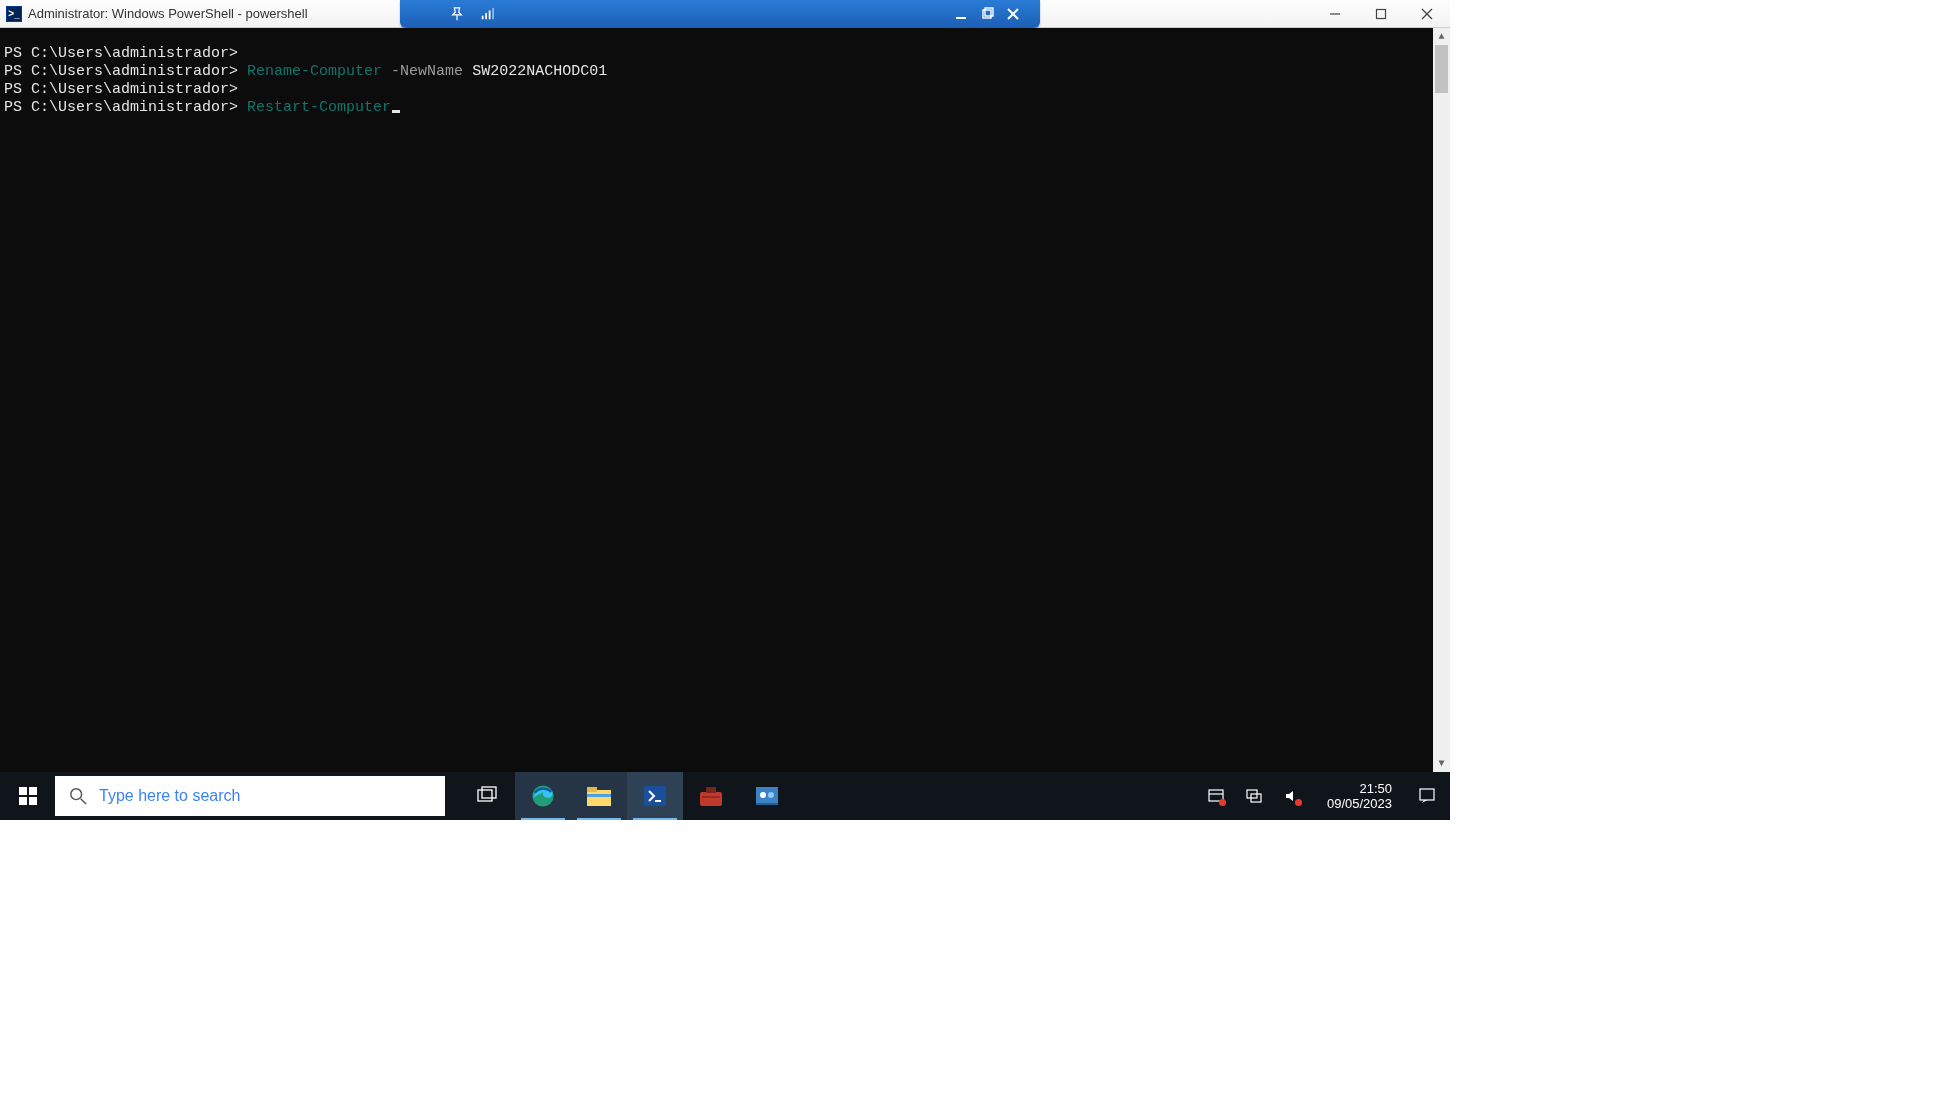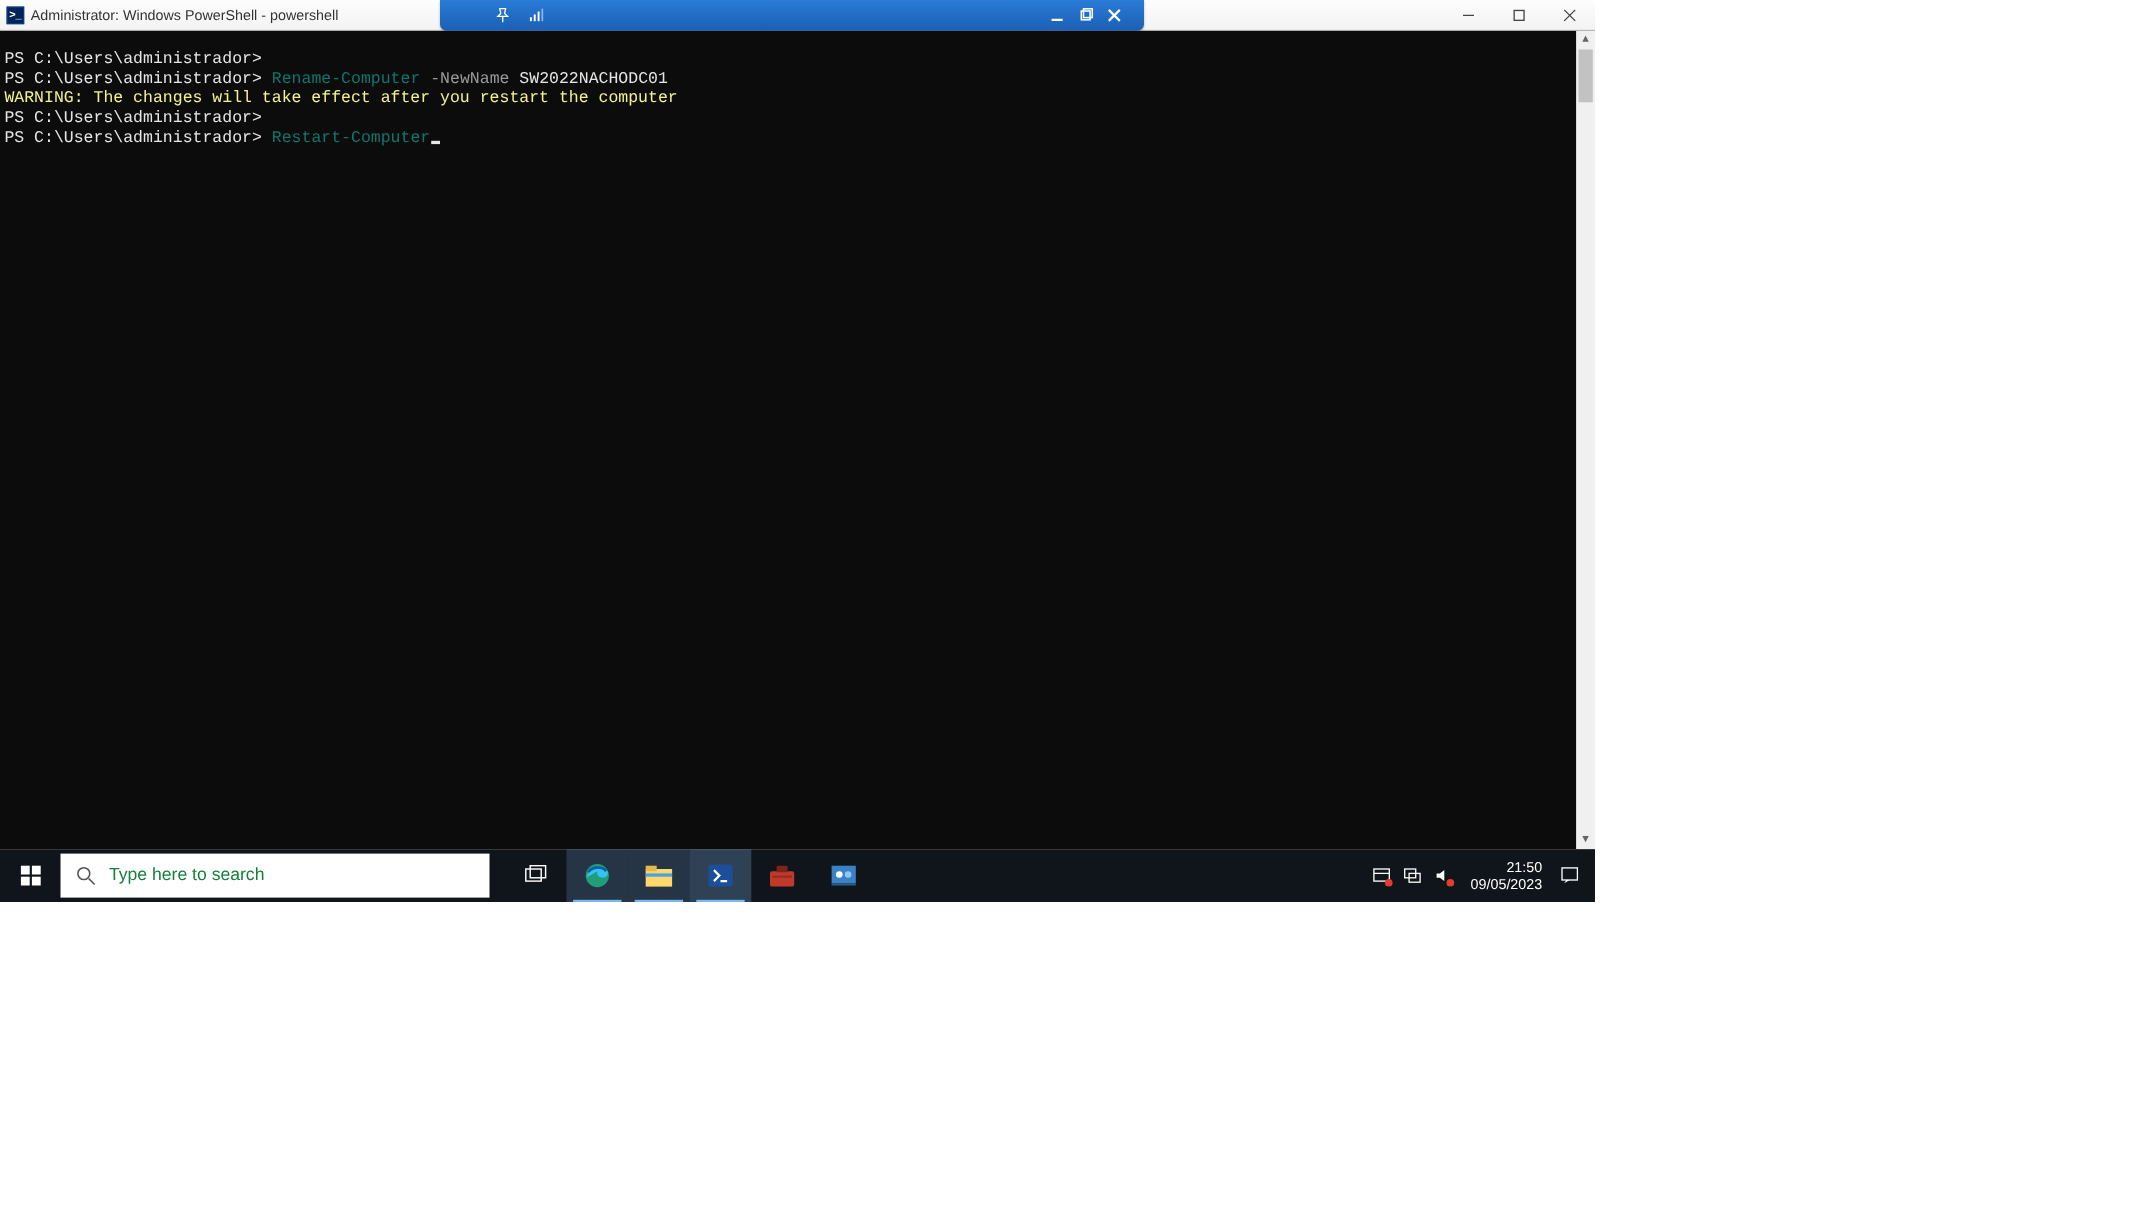--- a/index.html
+++ b/index.html
@@ -107,35 +107,35 @@
   background: #10151b;
   display:flex;
   align-items:center;
 }
 .start-btn {
   width:55px; height:48px; display:flex; align-items:center; justify-content:center;
 }
 .start-btn svg { width:20px; height:20px; }
 .search-box {
   height:40px; width:390px; background:#fff; display:flex; align-items:center; gap:12px;
-  padding:0 14px; color:#15803d; font-size:16px;
+  padding:0 14px; color:#3b82f6; font-size:16px;
 }
 .search-box .mag { width:18px; height:18px; }
 .task-icons { display:flex; height:48px; margin-left: 14px; }
 .task-item {
   width:56px; height:48px; display:flex; align-items:center; justify-content:center; position:relative;
 }
 .task-item.active::after {
   content:""; position:absolute; bottom:0; left:6px; right:6px; height:2px; background:#76b9ed;
 }
 .task-item.running { background: rgba(255,255,255,0.06); }
 .task-item.running.active { background: rgba(120,170,220,0.22); }
 
 .tray {
-  margin-left:auto; display:flex; align-items:center; height:48px; color:#fff; gap:10px; padding-right:14px;
+  margin-left:auto; display:flex; align-items:center; height:48px; color:#fff; gap:20px; padding-right:14px;
 }
 .tray .ic { width:18px; height:18px; display:flex;align-items:center;justify-content:center; position:relative;}
 .tray .clock { font-size:13px; text-align:right; line-height:15px; padding:0 6px;}
 .red-dot { position:absolute; right:-1px; bottom:-1px; width:7px; height:7px; background:#e63b2e; border-radius:50%; }
 
 </style>
 </head>
 <body>
 
 <div class="viewport">
@@ -199,21 +199,20 @@
             <line x1="1" y1="1" x2="11" y2="11"></line>
             <line x1="11" y1="1" x2="1" y2="11"></line>
           </svg>
       </div>
     </div>
   </div>
 
   <div class="terminal">
     <div class="line"><span>PS C:\Users\administrador&gt;</span></div>
     <div class="line"><span>PS C:\Users\administrador&gt;</span> <span class="cmd-yellow">Rename-Computer</span> <span class="param-gray">-NewName</span> <span class="arg-white">SW2022NACHODC01</span></div>
-    <div class="line warn-yellow">WARNING: The changes will take effect after you restart the computer</div>
     <div class="line"><span>PS C:\Users\administrador&gt;</span></div>
     <div class="line"><span>PS C:\Users\administrador&gt;</span> <span class="cmd-yellow">Restart-Computer</span><span class="cursor"></span></div>
 
     <div class="terminal-scroll">
       <div class="arrow">▲</div>
       <div class="track">
         <div class="thumb"></div>
       </div>
       <div class="arrow bottom">▼</div>
     </div>

